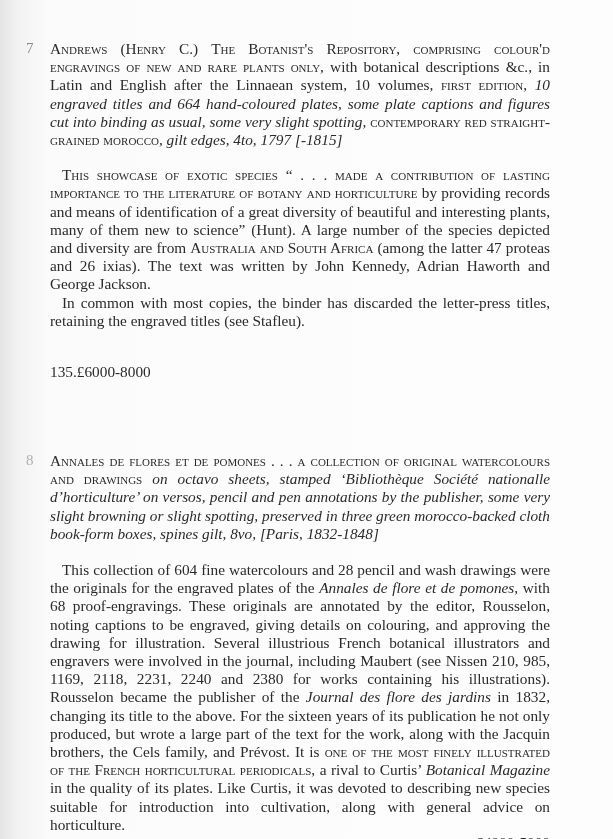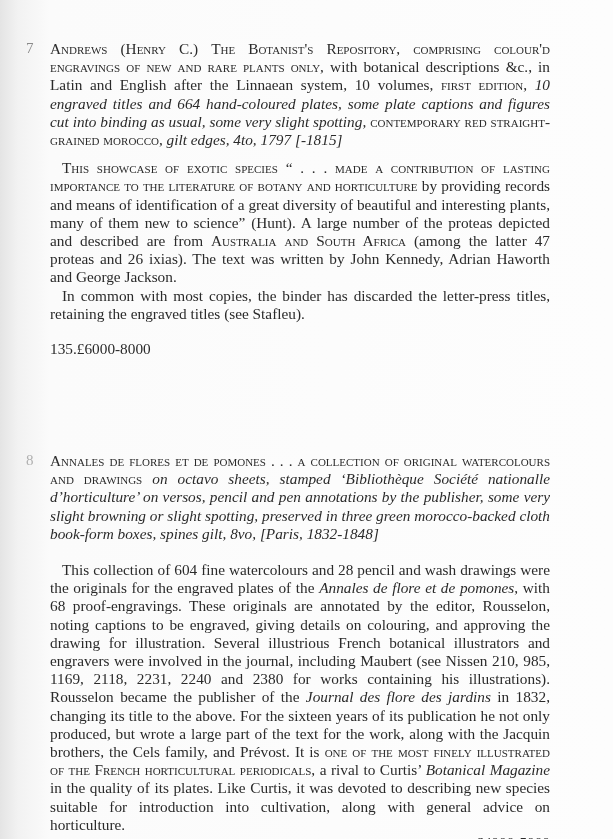--- a/index.html
+++ b/index.html
@@ -15,22 +15,22 @@
   .lot-number {
     position: absolute; left: -24px; top: 0;
     font-size: 15px; color: #8a8a8a;
   }
   .para { font-size: 15.3px; line-height: 18.2px; margin: 0; text-align: justify; }
   .sc { font-variant: small-caps; }
   .it { font-style: italic; }
   .indent { text-indent: 12px; }
   .price { text-align: right; display: block; }
   #lot-7 { top: 40px; }
-  #lot-7 .heading { margin-bottom: 10px; }
-  #lot-7 .body1 { margin-bottom: 17px; }
+  #lot-7 .heading { margin-bottom: 17px; }
+  #lot-7 .body1 { margin-bottom: 33px; }
   #lot-7 .prov { margin-bottom: 17px; }
   #lot-8 { top: 452px; }
   #lot-8 .heading { margin-bottom: 18px; }
   .refs-line { display: flex; justify-content: flex-start; }
 </style>
 </head>
 <body>
 
 <div class="page">
 
@@ -42,21 +42,21 @@
       <span class="sc">comprising colour'd engravings of new and rare plants only,</span>
       <span>with botanical descriptions &amp;c., in Latin and English after the Linnaean system, 10 volumes,</span>
       <span class="sc">first edition,</span>
       <span class="it">10 engraved titles and 664 hand-coloured plates, some plate captions and figures cut into binding as usual, some very slight spotting,</span>
       <span class="sc">contemporary red straight-grained morocco,</span>
       <span class="it">gilt edges, 4to, 1797 [-1815]</span>
     </p>
     <p class="para indent">
       <span class="sc">This showcase of exotic species</span>
       <span class="sc">“ . . . made a contribution of lasting importance to the literature of botany and horticulture</span>
-      <span>by providing records and means of identification of a great diversity of beautiful and interesting plants, many of them new to science” (Hunt). A large number of the proteas depicted and described are from</span>
+      <span>by providing records and means of identification of a great diversity of beautiful and interesting plants, many of them new to science” (Hunt). A large number of the species depicted and diversity are from</span>
       <span class="sc">Australia and South Africa</span>
       <span>(among the latter 47 proteas and 26 ixias). The text was written by John Kennedy, Adrian Haworth and George Jackson.</span>
     </p>
     <p class="para indent body1">In common with most copies, the binder has discarded the letter-press titles, retaining the engraved titles (see Stafleu).</p>
     <div class="para refs-line">
       <span>135.</span>
       <span>£6000-8000</span>
     </div>
   </div>
 

